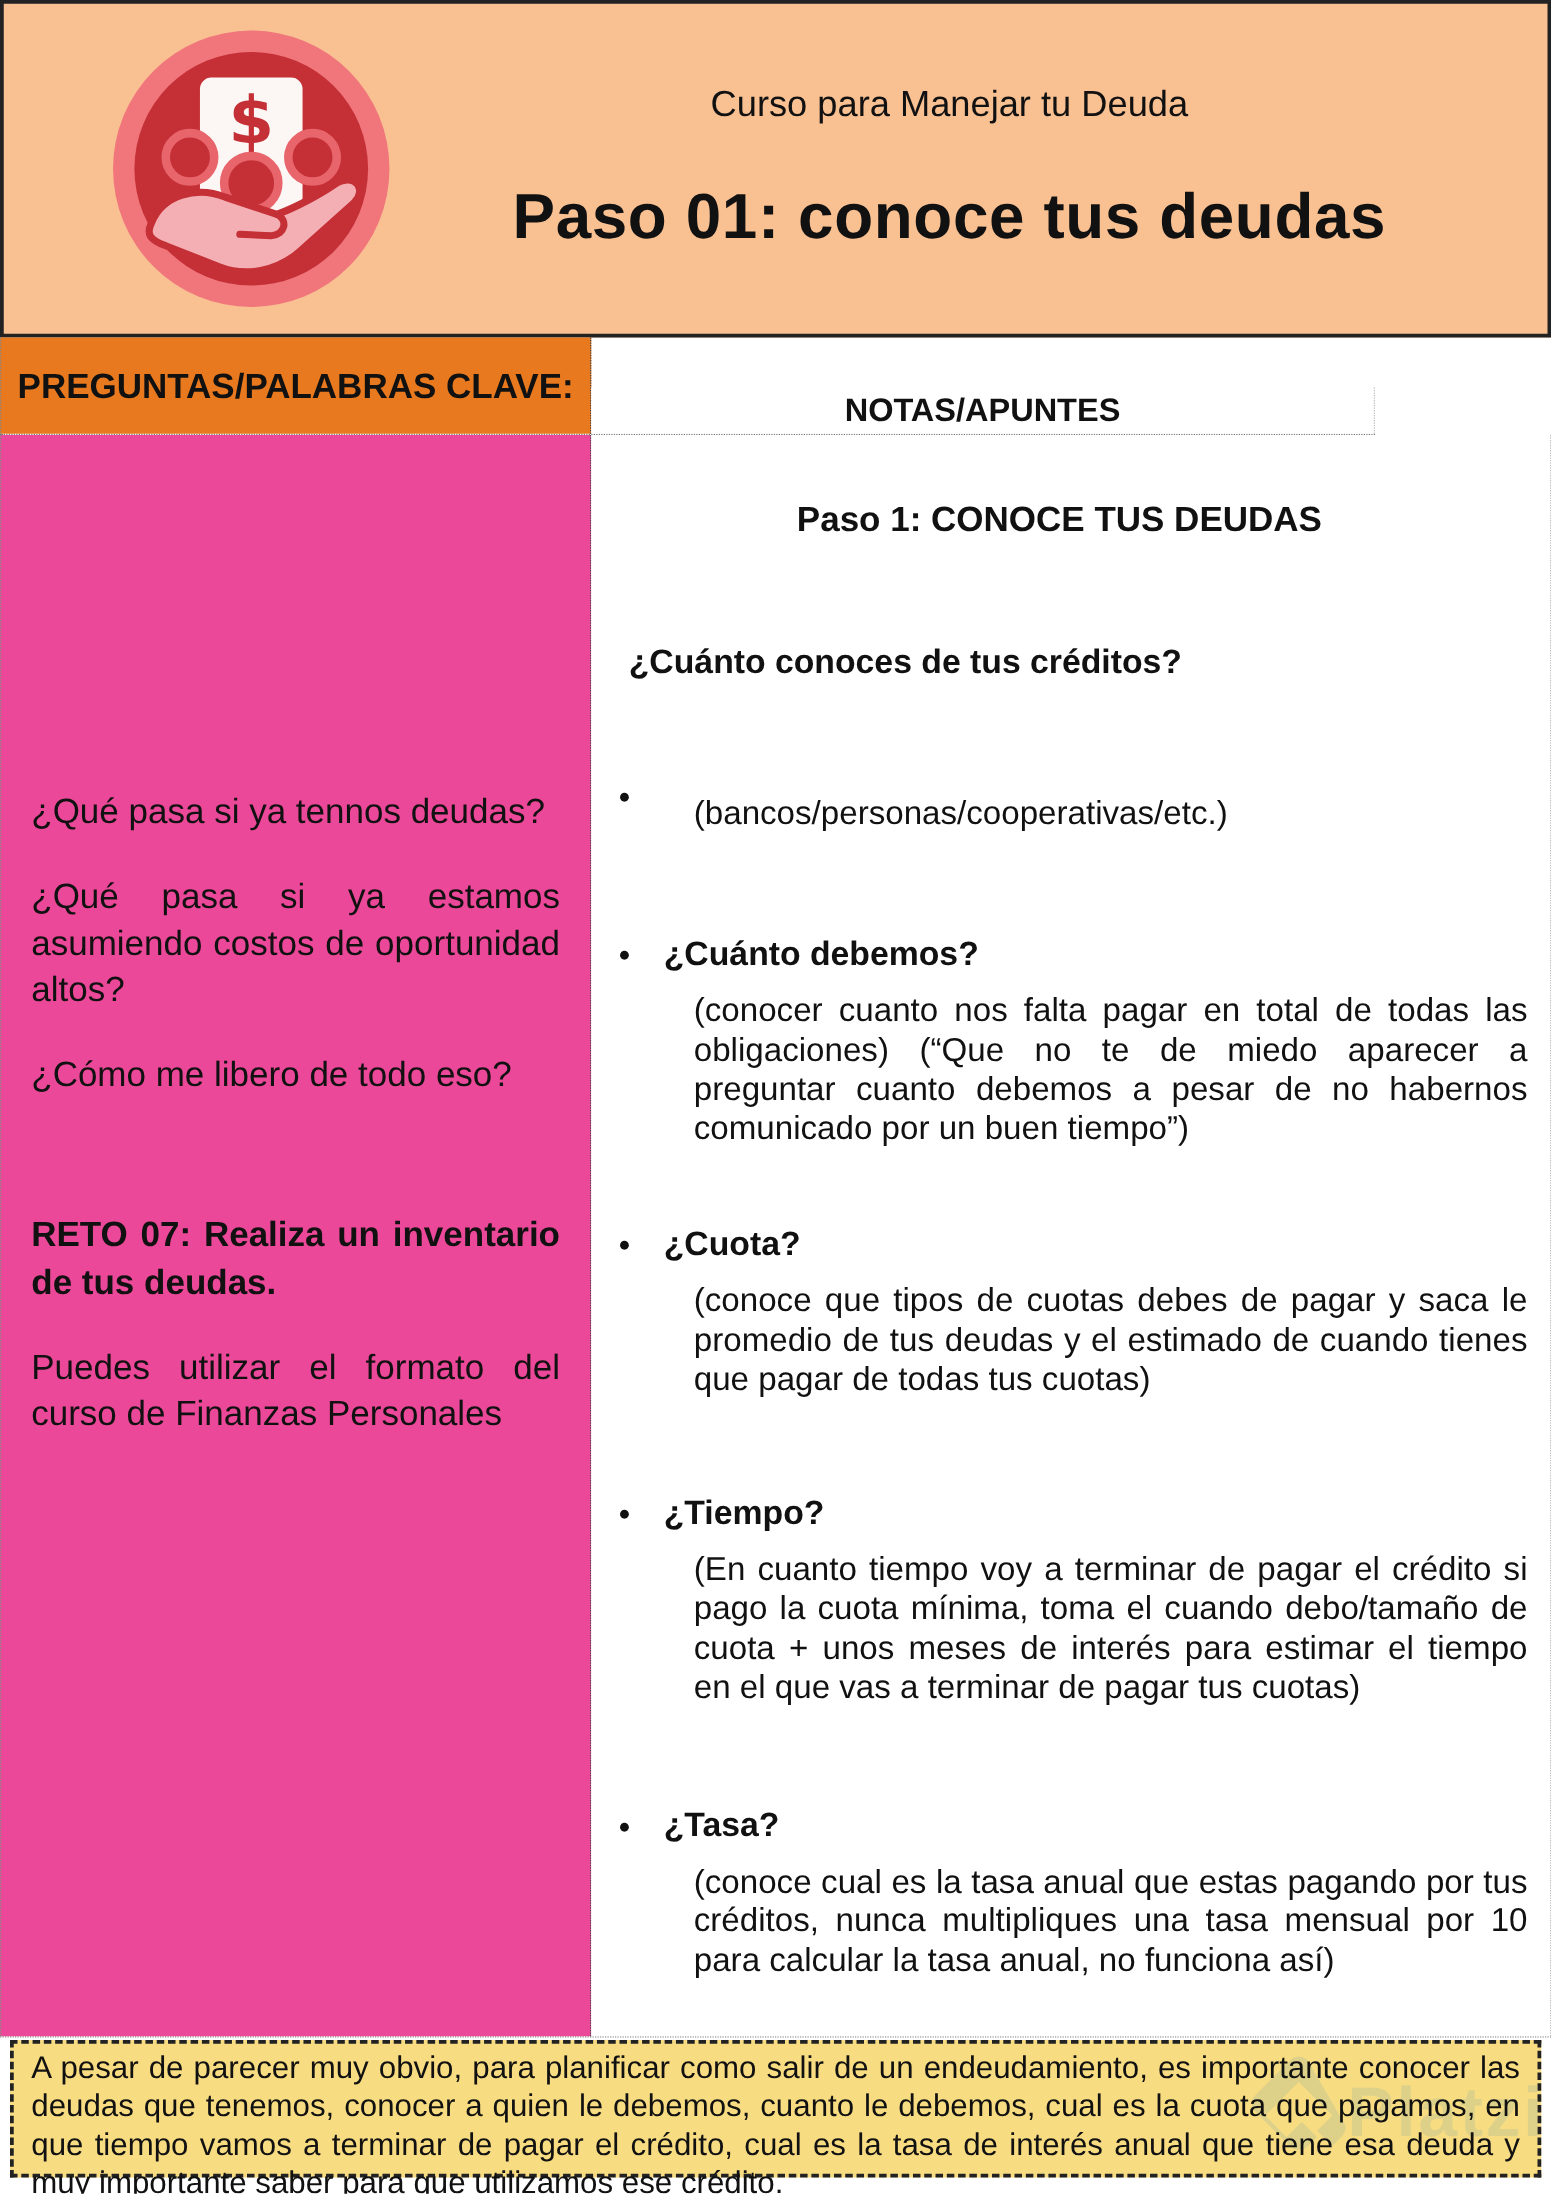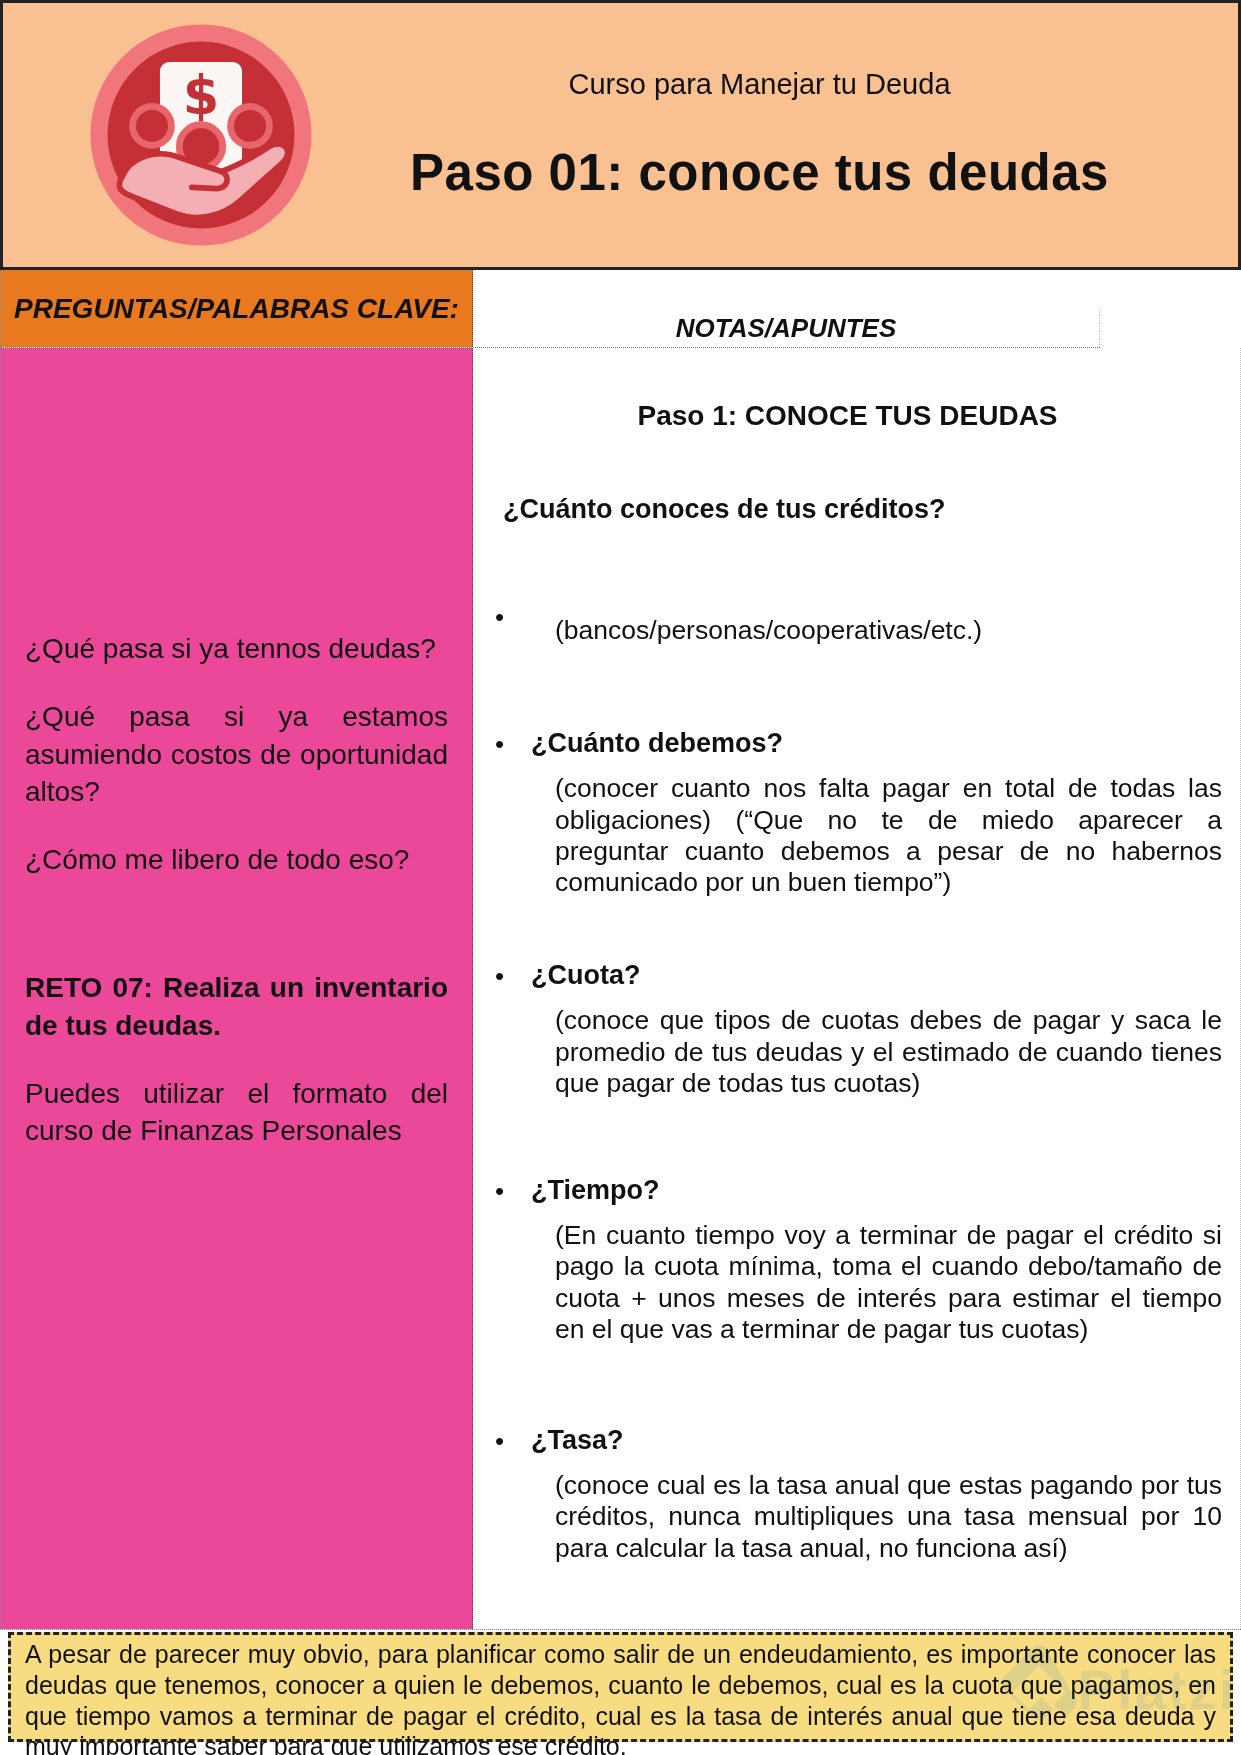--- a/index.html
+++ b/index.html
@@ -13,21 +13,21 @@
     background:#F9C092;border:3px solid #222;box-sizing:border-box;
     display:flex;align-items:center;
   }
   .icon-wrap{flex:0 0 240px;margin-left:78px;display:flex;align-items:center;justify-content:center;}
   .titles{flex:1;display:flex;flex-direction:column;text-align:center;margin-right:40px;}
   .course-label{font-size:29px;color:#111;margin-bottom:42px;}
   .main-title{font-size:51px;font-weight:bold;color:#111;letter-spacing:0.5px;}
   
   .label-row{
     position:absolute;left:0;top:270px;width:1100px;height:78px;display:flex;
-    box-sizing:border-box;border-bottom:1px dotted #777;font-style:italic;
+    box-sizing:border-box;border-bottom:1px dotted #777;
   }
   .label-left{
     width:473px;background:#E8791E;display:flex;align-items:center;justify-content:center;
     font-weight:bold;font-size:28px;color:#111;box-sizing:border-box;
     border-left:1px dotted #888;border-right:1px dotted #444;
   }
   .label-right{
     flex:1;background:#fff;display:flex;align-items:center;justify-content:center;
     font-weight:bold;font-size:26px;color:#111;box-sizing:border-box;border-right:1px dotted #bbb;margin-top:40px;
   }
@@ -43,21 +43,21 @@
   }
   .q-item{ text-align:justify; margin-bottom:30px;}
   .q-first{margin-top:282px;}
   .reto-title{font-weight:bold;text-align:justify;margin-top:90px;margin-bottom:30px;}
   .reto-text{text-align:justify;}
   .notes-col{
     flex:1;background:#fff;box-sizing:border-box;border-right:1px dotted #bbb;
     padding:0 18px 0 0;font-size:26.5px;
   }
   .notes-title{font-weight:bold;font-size:28px;text-align:center;margin-top:52px;}
-  .notes-subtitle{font-weight:bold;font-size:27px;margin-top:62px;margin-left:30px;}
+  .notes-subtitle{font-weight:bold;font-size:27px;margin-top:82px;margin-left:30px;}
   .note-item{display:flex;}
   .mt-a{margin-top:76px;} .mt-b{margin-top:82px;} .mt-c{margin-top:62px;}
   .mt-d{margin-top:76px;} .mt-e{margin-top:80px;} .mt-f{margin-top:74px;}
   .bullet{flex:0 0 36px;padding-left:22px;font-size:26px;line-height:1.25;}
   .note-content{flex:1;}
   .note-label{font-weight:bold;font-size:27px;}
   .note-detail{margin-top:14px;padding-left:24px;text-align:justify;line-height:1.18;}
   
   .summary-box{
     position:absolute;left:8px;top:1632px;width:1225px;height:110px;

